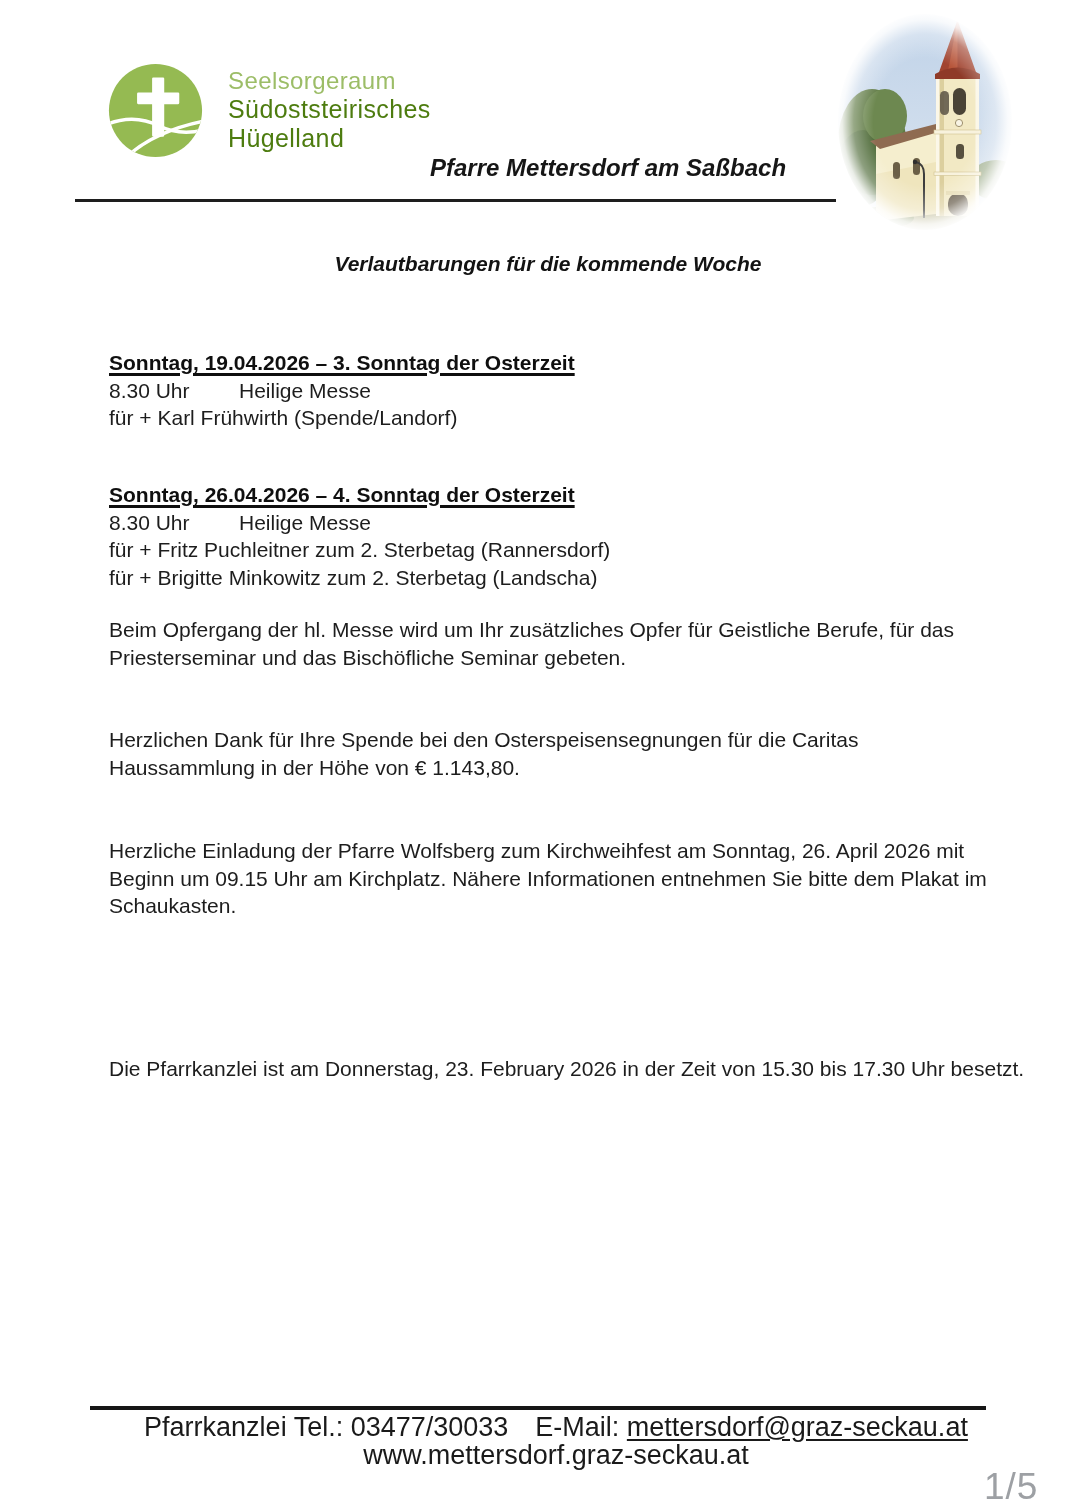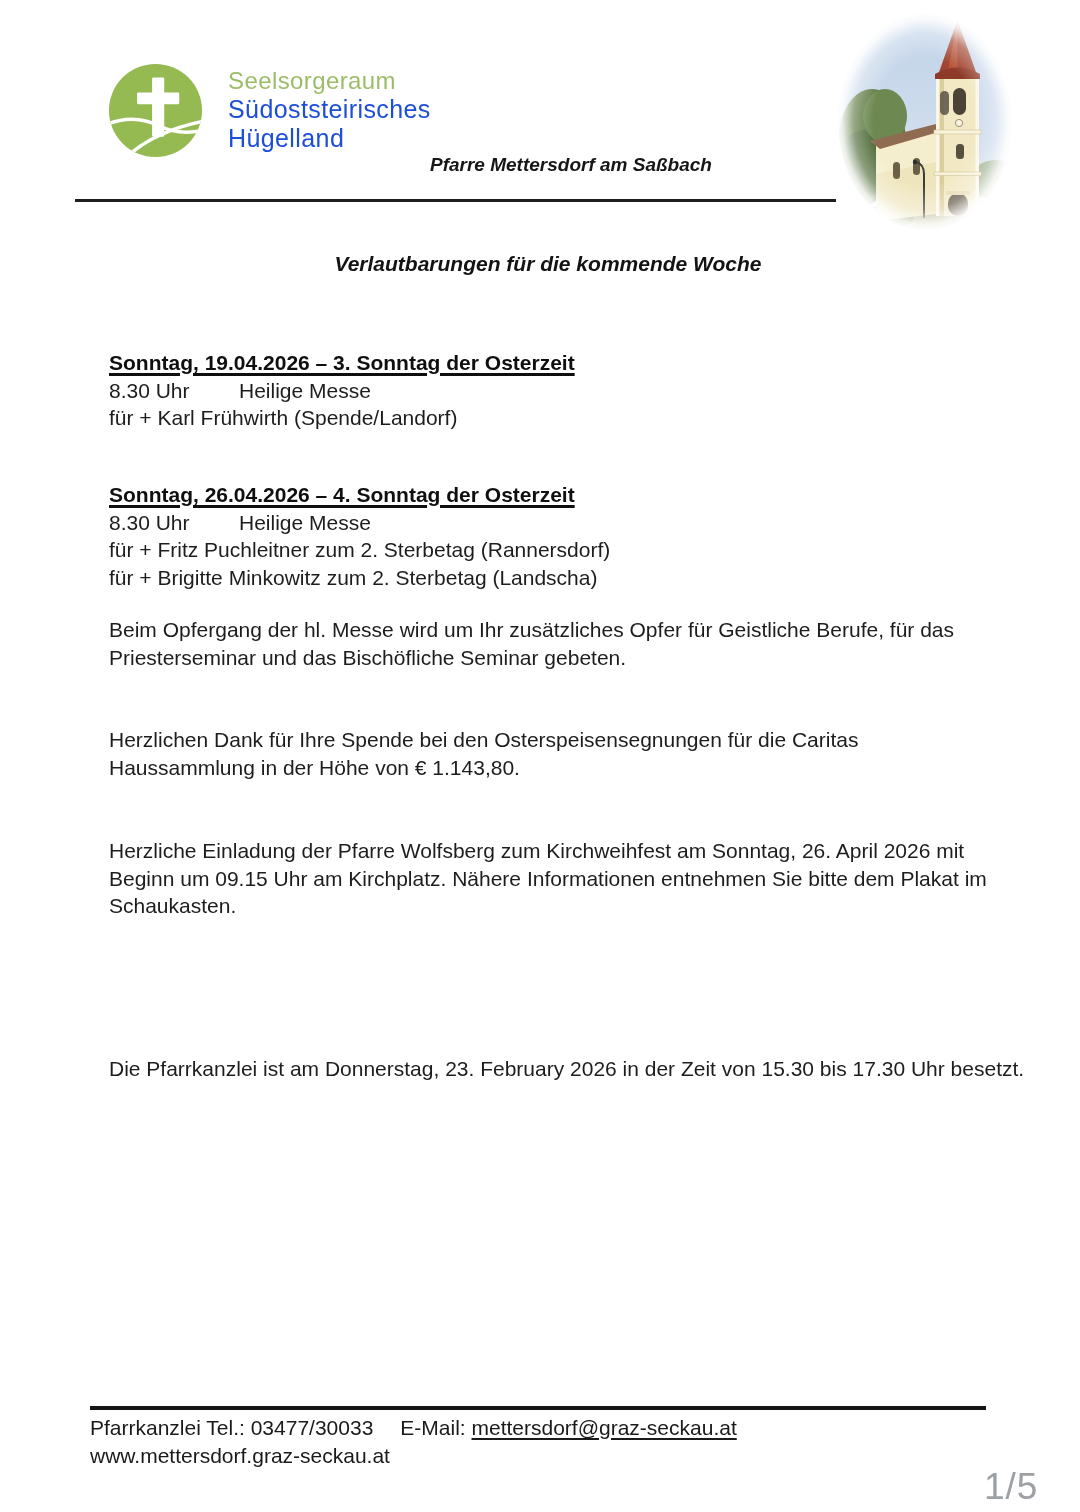--- a/index.html
+++ b/index.html
@@ -16,24 +16,24 @@
     width:1080px;height:1512px;
     background:#ffffff;
     overflow:hidden;
     margin:0 auto;
     color:var(--text-black);
   }
   
   .logo-mark{position:absolute;left:107px;top:62px;width:97px;height:97px;}
   .logo-text{position:absolute;left:228px;top:66px;line-height:29px;letter-spacing:.4px;}
   .logo-line1{font-size:24px;color:var(--logo-text-green);}
-  .logo-line2{font-size:25px;color:#1d4ed8;}
+  .logo-line2{font-size:25px;color:#4d7c0f;}
   .parish-name{
     position:absolute;left:430px;top:154px;
-    font-size:19px;font-weight:bold;font-style:italic;color:#161616;
+    font-size:24px;font-weight:bold;font-style:italic;color:#161616;
   }
   .header-rule{position:absolute;left:75px;top:199px;width:762px;height:3px;background:#1e1e1e;}
   .church-photo{position:absolute;left:836px;top:12px;width:178px;height:220px;}
   
   .doc-title{
     position:absolute;left:8px;top:250px;width:1080px;
     text-align:center;font-size:21px;line-height:27.5px;
     font-weight:bold;font-style:italic;color:#131313;
   }
   .block{position:absolute;left:93px;width:960px;font-size:21px;line-height:27.5px;color:#1d1d1d;margin-left:16px;}
@@ -47,22 +47,22 @@
     font-weight:bold;color:#0f0f0f;
     text-decoration:underline;
     text-decoration-thickness:2.5px;
     text-underline-offset:3px;
   }
   .time{display:inline-block;width:130px;}
   .preline{white-space:pre-line;}
   
   .footer-rule{position:absolute;left:90px;top:1406px;width:896px;height:4px;background:#161616;}
   .footer-text{
-    position:absolute;left:90px;top:1414px;width:920px;
-    text-align:left;font-size:21px;line-height:27.5px;color:#1a1a1a;
+    position:absolute;left:96px;top:1414px;width:920px;
+    text-align:center;font-size:27px;line-height:27.5px;color:#1a1a1a;
   }
   .email-group{margin-left:27px;}
   .email-link{color:#1a1a1a;text-decoration:underline;text-underline-offset:3px;cursor:pointer;}
   .page-indicator{
     position:absolute;left:984px;top:1466px;
     font-size:37px;color:var(--page-number-gray);letter-spacing:1px;
   }
 </style>
 </head>
 <body>

